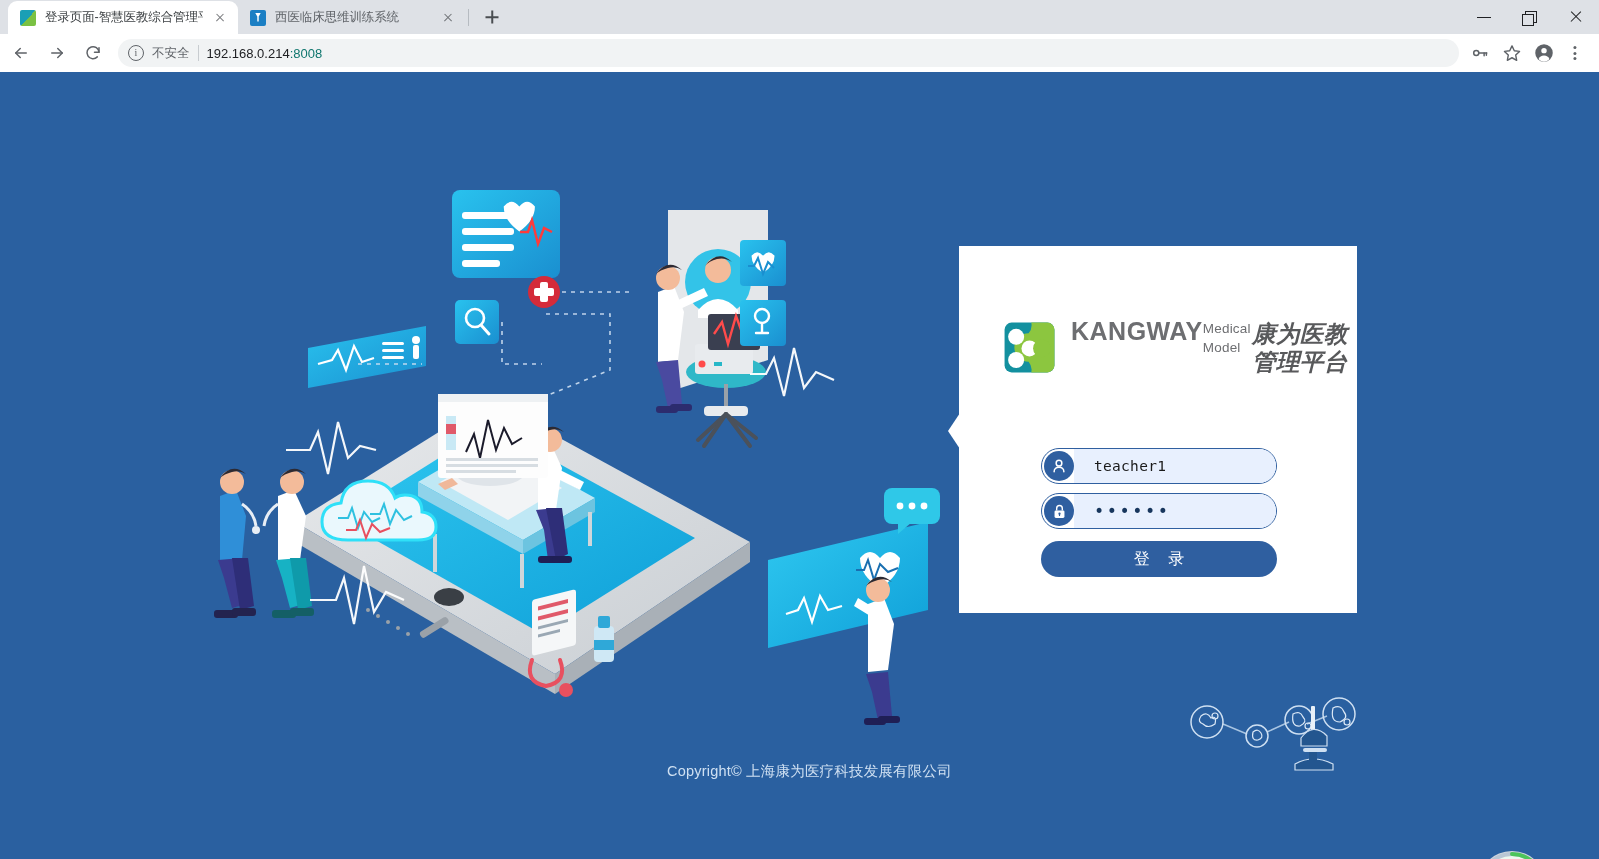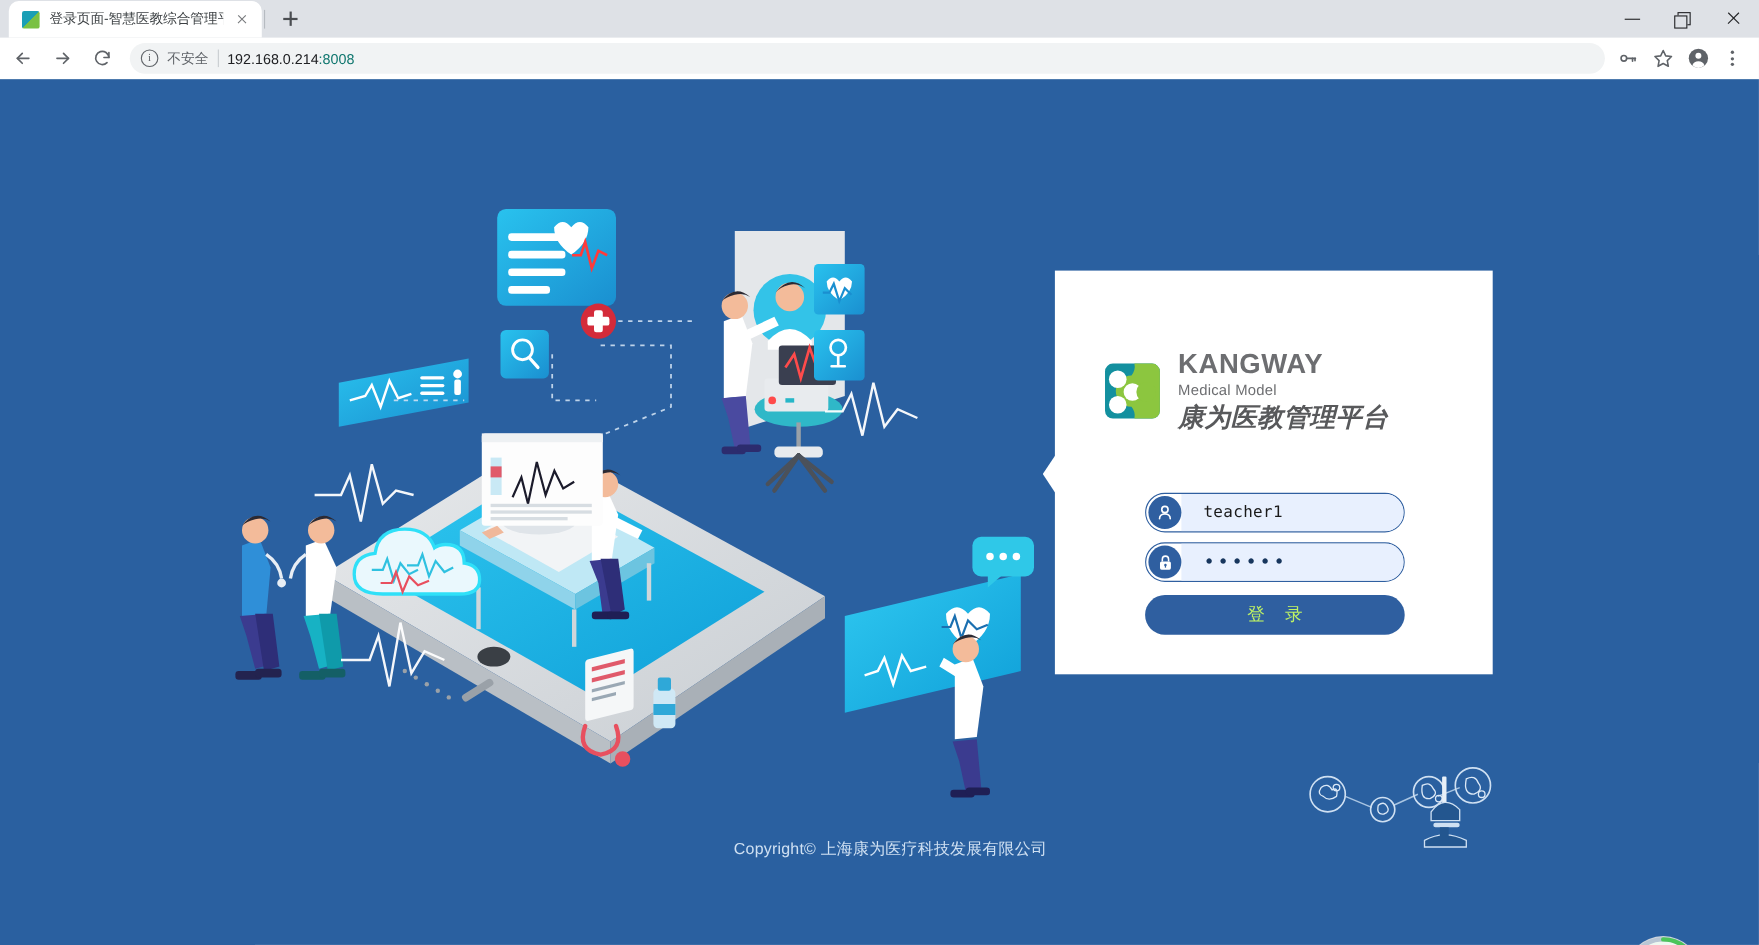--- a/index.html
+++ b/index.html
@@ -138,21 +138,21 @@
   .card-notch {
     position: absolute; left: 948px; top: 341px; width: 12px; height: 36px;
     background: #ffffff;
     clip-path: polygon(100% 0, 100% 100%, 0 50%);
   }
 
   .brand {
     position: absolute; left: 42px; top: 73px; display: flex; align-items: center; gap: 13px;
   }
   .brand-mark { width: 57px; height: 57px; flex: 0 0 57px; }
-  .brand-text { display: flex; flex-direction: column; }
+  .brand-text { display: flex; flex-direction: row; }
   .brand-en {
     font-size: 25px; font-weight: bold; color: #6d6e71; letter-spacing: .5px; line-height: 1.02;
   }
   .brand-sub {
     font-size: 13.5px; color: #6d6e71; letter-spacing: .2px; line-height: 1.35; margin-top: 1px;
   }
   .brand-cn {
     font-size: 23.5px; font-weight: bold; color: #58595b; letter-spacing: .4px;
     line-height: 1.15; margin-top: 2px; font-style: italic;
   }
@@ -171,21 +171,21 @@
   }
   .field-val {
     flex: 1 1 auto; height: 100%; background: #e8f0fe; display: flex; align-items: center;
     padding-left: 20px; font-size: 14.5px; color: #1a1a1a;
     font-family: "DejaVu Sans Mono", monospace; letter-spacing: .3px;
   }
   .field-val.dots-val { font-size: 17px; letter-spacing: 2.5px; color: #17365d; }
 
   .loginbtn {
     position: absolute; left: 82px; top: 295px; width: 236px; height: 36px;
-    background: #2f5fa0; border-radius: 18px; border: none; color: #bef264;
+    background: #2f5fa0; border-radius: 18px; border: none; color: #ffffff;
     font-size: 16px; letter-spacing: 7px; text-indent: 7px;
     display: flex; align-items: center; justify-content: center;
     font-family: "Liberation Sans", sans-serif;
   }
 
   
   .gauge {
     position: absolute; left: 1481px; top: 782px; width: 62px; height: 62px;
     border-radius: 50%; background: #eef8f0;
     display: flex; flex-direction: column; align-items: center; justify-content: center;
@@ -195,20 +195,25 @@
 </style>
 </head>
 <body>
 
 <div class="browser">
 
   <div class="tabstrip">
     <div class="tab active">
       <span class="favicon fav-kangway"></span>
       <span class="tab-title">登录页面-智慧医教综合管理平台</span>
+      <span class="tab-close"></span>
+    </div>
+    <div class="tab inactive">
+      <span class="favicon fav-blue"></span>
+      <span class="tab-title">西医临床思维训练系统</span>
       <span class="tab-close"></span>
     </div>
     <span class="tab-sep"></span>
     <div class="newtab"></div>
 
     <div class="wincontrols">
       <div class="wc wc-min"></div>
       <div class="wc wc-max"></div>
       <div class="wc wc-close"></div>
     </div>

